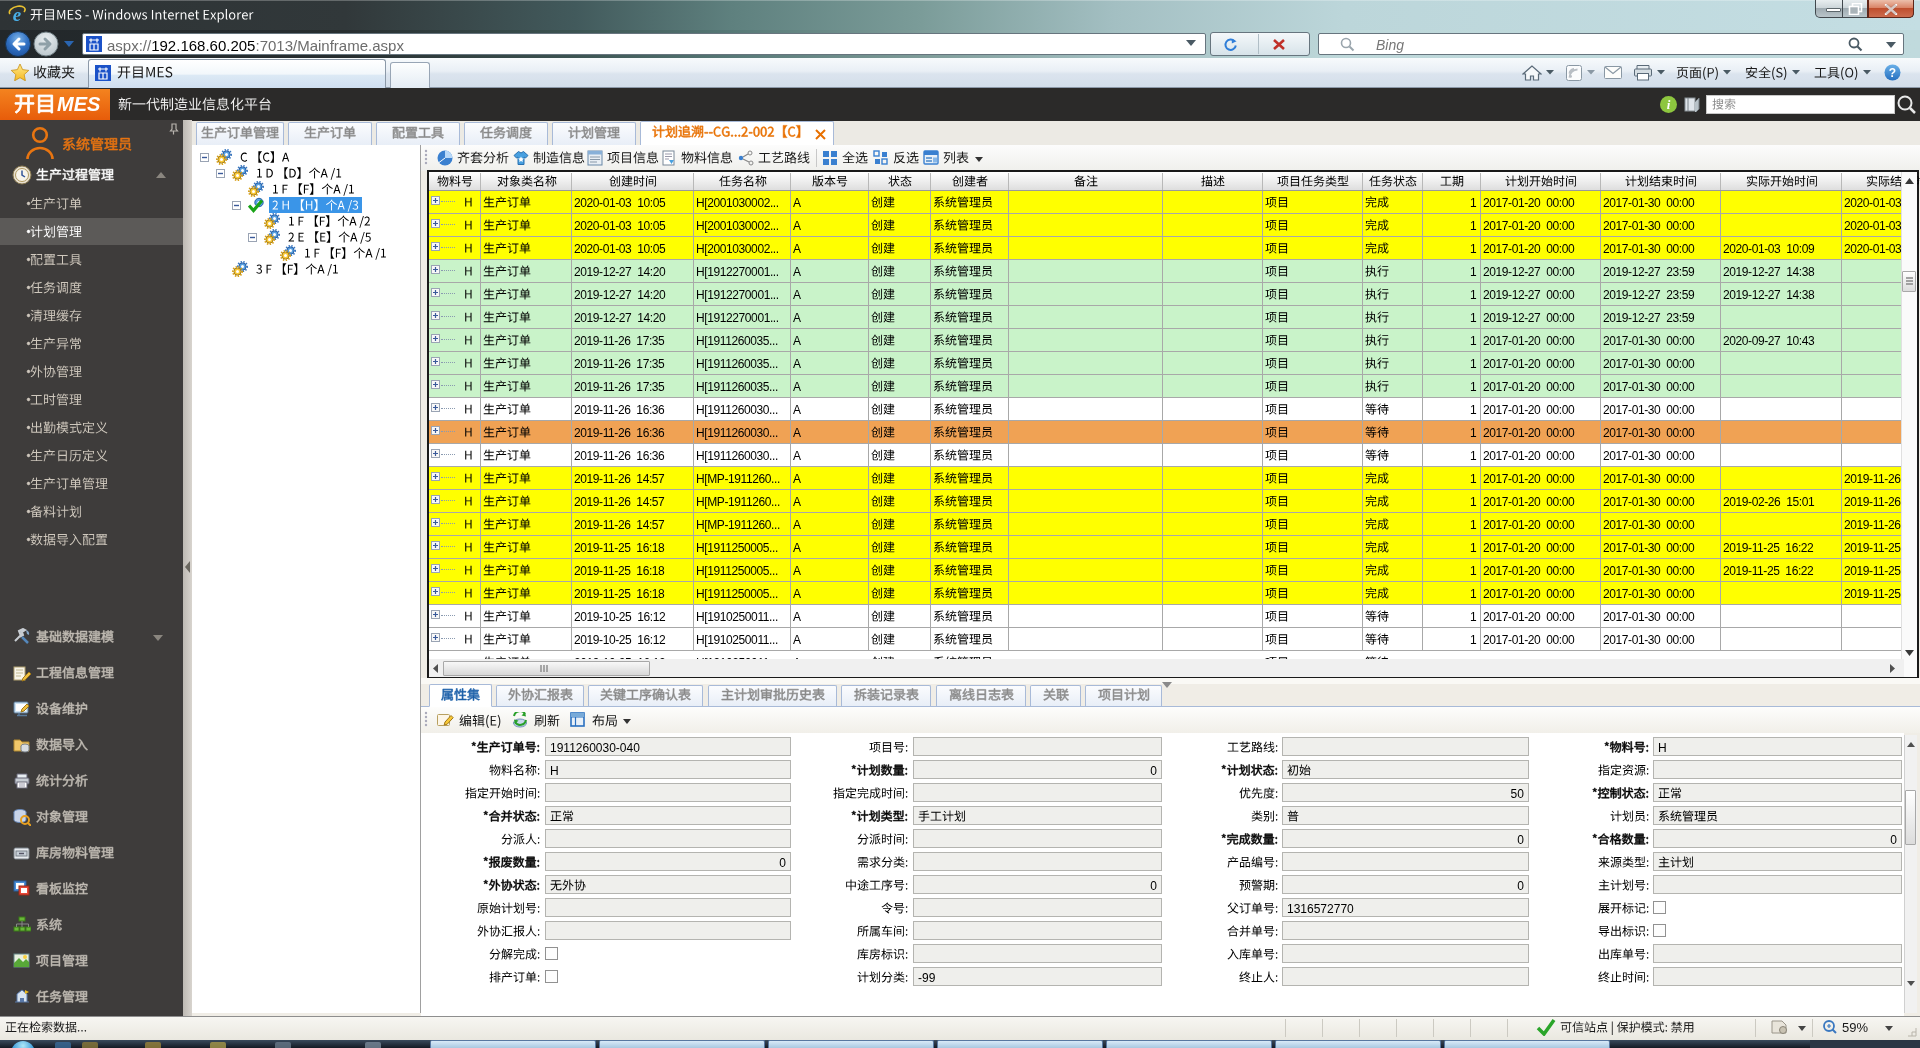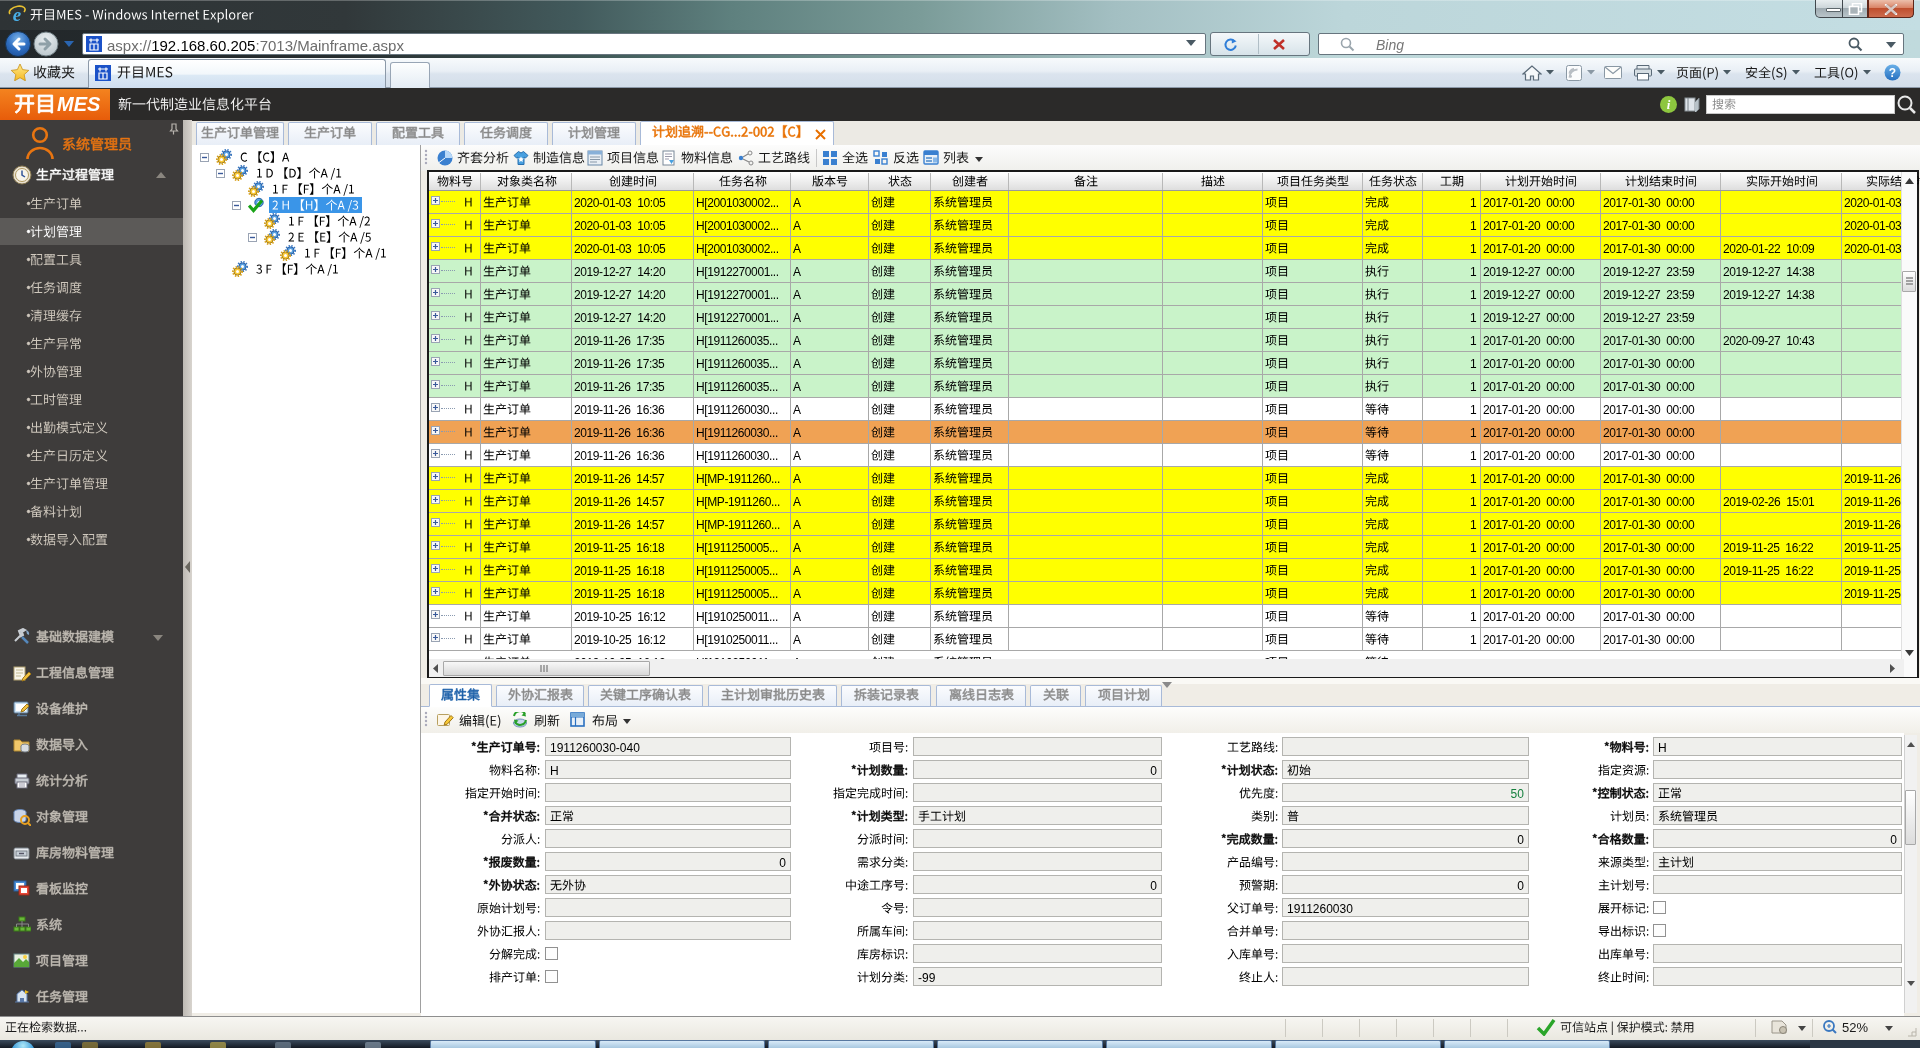--- a/index.html
+++ b/index.html
@@ -1535,21 +1535,21 @@
     </svg>
     <svg class="t" style="left:1365px;top:242px;color:#000" width="26" height="14.2">
       <g transform="translate(0,10.56) scale(0.12)" fill="currentColor">
         <use href="#g155"></use>
         <use href="#g156" x="100"></use>
       </g>
     </svg>
     <div class="a ht" style="left:1470px;top:242.5px;font-size:12px;color:#000;">1</div>
     <div class="a ht" style="left:1483px;top:242.5px;font-size:12px;color:#000;letter-spacing:-0.4px">2017-01-20  00:00</div>
     <div class="a ht" style="left:1603px;top:242.5px;font-size:12px;color:#000;letter-spacing:-0.4px">2017-01-30  00:00</div>
-    <div class="a ht" style="left:1723px;top:242.5px;font-size:12px;color:#000;letter-spacing:-0.4px">2020-01-22  10:09</div>
+    <div class="a ht" style="left:1723px;top:242.5px;font-size:12px;color:#000;letter-spacing:-0.4px">2020-01-03  10:09</div>
     <div class="a ht" style="left:1844px;top:242.5px;font-size:12px;color:#000;letter-spacing:-0.4px">2020-01-03</div>
     <div class="a" style="left:429px;top:260px;width:1475px;height:23px;background:#c9f3c9;border-bottom:1px solid #a8a8a8"></div>
     <svg class="a" style="left:431px;top:265px;" width="9" height="9" viewBox="0 0 9 9">
       <rect x="0.5" y="0.5" width="8" height="8" fill="#f8f8f8" stroke="#9aa4b4"></rect>
       <path d="M2 4.5 h5 M4.5 2 v5" stroke="#3a5a9a" stroke-width="1.2"></path>
     </svg>
     <div class="a" style="left:441px;top:269.5px;width:14px;height:1px;border-top:1px dotted #8a9ab0"></div>
     <svg class="t" style="left:464px;top:265px;color:#000" width="10.7" height="14.2">
       <g transform="translate(0,10.56) scale(0.12)" fill="currentColor">
         <use href="#g122"></use>
@@ -2934,21 +2934,21 @@
     </svg>
     <svg class="t" style="left:1238.7px;top:787px;color:#000" width="41.3" height="14.2">
       <g transform="translate(0,10.56) scale(0.12)" fill="currentColor">
         <use href="#g212"></use>
         <use href="#g213" x="100"></use>
         <use href="#g66" x="200"></use>
         <use href="#g188" x="300"></use>
       </g>
     </svg>
     <div class="a" style="left:1282px;top:783px;width:247px;height:19px;background:#efefec;border:1px solid #b4b4b0"></div>
-    <div class="a ht" style="left:1510.6px;top:787.5px;font-size:12px;color:#15803d;">50</div>
+    <div class="a ht" style="left:1510.6px;top:787.5px;font-size:12px;color:#000000;">50</div>
     <svg class="t" style="left:1250.7px;top:810px;color:#000" width="29.3" height="14.2">
       <g transform="translate(0,10.56) scale(0.12)" fill="currentColor">
         <use href="#g135"></use>
         <use href="#g214" x="100"></use>
         <use href="#g188" x="200"></use>
       </g>
     </svg>
     <div class="a" style="left:1282px;top:806px;width:247px;height:19px;background:#efefec;border:1px solid #b4b4b0"></div>
     <svg class="t" style="left:1287px;top:810px;color:#000" width="14" height="14.2">
       <g transform="translate(0,10.56) scale(0.12)" fill="currentColor">
@@ -2990,21 +2990,21 @@
     <svg class="t" style="left:1226.7px;top:902px;color:#000" width="53.3" height="14.2">
       <g transform="translate(0,10.56) scale(0.12)" fill="currentColor">
         <use href="#g219"></use>
         <use href="#g57" x="100"></use>
         <use href="#g58" x="200"></use>
         <use href="#g134" x="300"></use>
         <use href="#g188" x="400"></use>
       </g>
     </svg>
     <div class="a" style="left:1282px;top:898px;width:247px;height:19px;background:#efefec;border:1px solid #b4b4b0"></div>
-    <div class="a ht" style="left:1287px;top:902.5px;font-size:12px;color:#000;">1911260030</div>
+    <div class="a ht" style="left:1287px;top:902.5px;font-size:12px;color:#000;">1316572770</div>
     <svg class="t" style="left:1226.7px;top:925px;color:#000" width="53.3" height="14.2">
       <g transform="translate(0,10.56) scale(0.12)" fill="currentColor">
         <use href="#g190"></use>
         <use href="#g191" x="100"></use>
         <use href="#g58" x="200"></use>
         <use href="#g134" x="300"></use>
         <use href="#g188" x="400"></use>
       </g>
     </svg>
     <div class="a" style="left:1282px;top:921px;width:247px;height:19px;background:#efefec;border:1px solid #b4b4b0"></div>
@@ -3217,21 +3217,21 @@
     </svg>
     <svg class="a" style="left:1797px;top:1025px;" width="10" height="7" viewBox="0 0 10 7">
       <path d="M1 1 L5 6 L9 1 Z" fill="#444"></path>
     </svg>
     <div class="a" style="left:1812px;top:1019px;width:1px;height:18px;background:#cccac2"></div>
     <svg class="a" style="left:1822px;top:1019px;" width="16" height="16" viewBox="0 0 16 16">
       <circle cx="7" cy="7" r="5" fill="none" stroke="#3a78c0" stroke-width="1.8"></circle>
       <path d="M10.5 10.5 L14 14" stroke="#3a78c0" stroke-width="2"></path>
       <path d="M5 7 h4 M7 5 v4" stroke="#3a78c0" stroke-width="1.2"></path>
     </svg>
-    <div class="a ht" style="left:1842px;top:1021px;font-size:13px;color:#1a1a1a;">52%</div>
+    <div class="a ht" style="left:1842px;top:1021px;font-size:13px;color:#1a1a1a;">59%</div>
     <svg class="a" style="left:1884px;top:1025px;" width="10" height="7" viewBox="0 0 10 7">
       <path d="M1 1 L5 6 L9 1 Z" fill="#444"></path>
     </svg>
     <svg class="a" style="left:1906px;top:1026px;" width="12" height="12" viewBox="0 0 12 12">
       <path d="M10 2 v8 h-8 M10 6 h-4 v4" stroke="#b8b4aa" fill="none"></path>
     </svg>
     <div class="a" style="left:0px;top:1040px;width:1920px;height:8px;background:linear-gradient(#3a4a5c,#141a24)"></div>
     <svg class="a" style="left:8px;top:1040px;" width="30" height="8" viewBox="0 0 30 8">
       <circle cx="15" cy="13" r="12" fill="url(#orb)"></circle>
       <defs>

